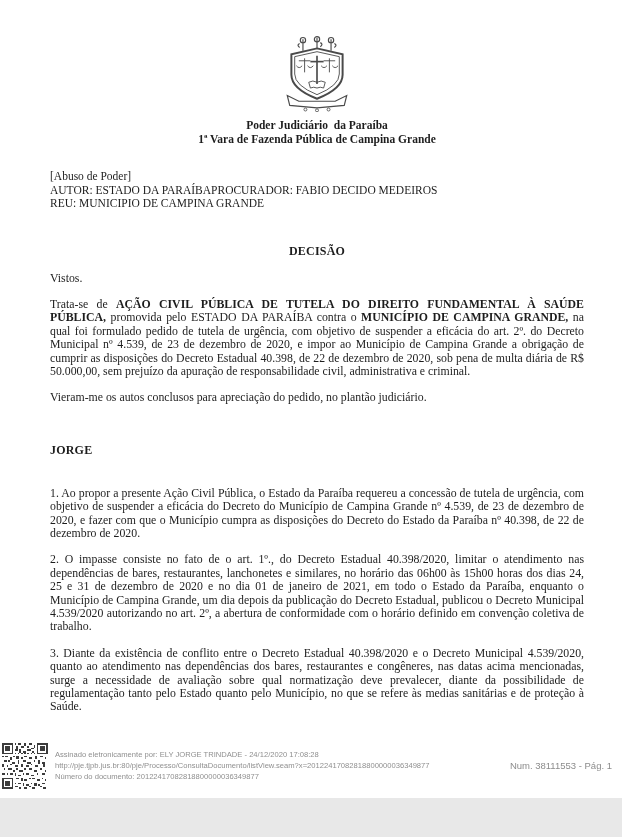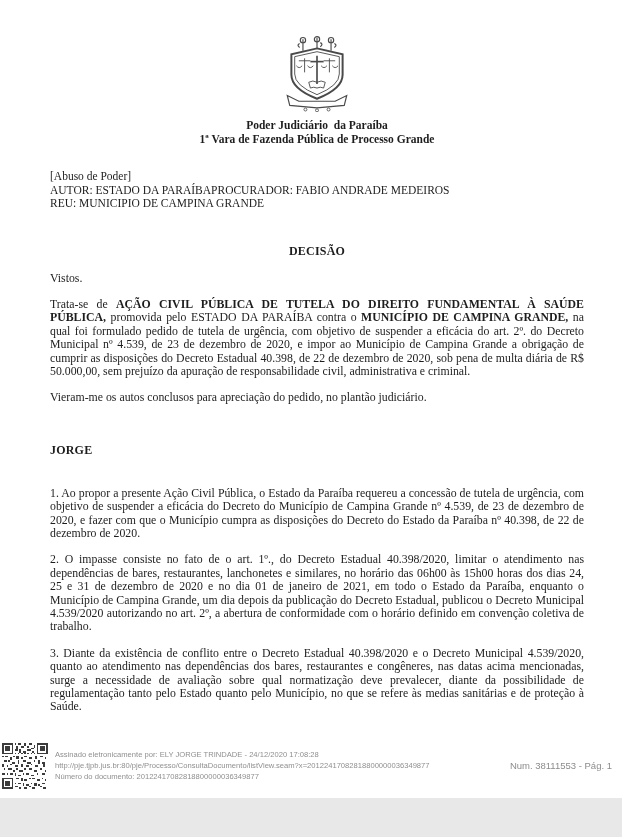--- a/index.html
+++ b/index.html
@@ -100,25 +100,25 @@
         <path d="M14 72 L28 79 L72 79 L86 72 L83 84 L50 87 L17 84 Z" fill="#ffffff" stroke-width="1.4"></path>
 
         <circle cx="36" cy="89" r="1.8" stroke-width="1"></circle>
         <circle cx="50" cy="90" r="1.8" stroke-width="1"></circle>
         <circle cx="64" cy="89" r="1.8" stroke-width="1"></circle>
       </g>
     </svg>
   </div>
 
   <div class="hdr">Poder Judiciário  da Paraíba</div>
-  <div class="hdr">1ª Vara de Fazenda Pública de Processo Grande</div>
+  <div class="hdr">1ª Vara de Fazenda Pública de Campina Grande</div>
 
   <div class="case-block">
     <div>[Abuso de Poder]</div>
-    <div>AUTOR: ESTADO DA PARAÍBAPROCURADOR: FABIO ANDRADE MEDEIROS</div>
+    <div>AUTOR: ESTADO DA PARAÍBAPROCURADOR: FABIO DECIDO MEDEIROS</div>
     <div>REU: MUNICIPIO DE CAMPINA GRANDE</div>
   </div>
 
   <div class="title-center">DECISÃO</div>
 
   <div class="vistos">Vistos.</div>
 
   <p class="para"><span>Trata-se de </span><span class="b">AÇÃO CIVIL PÚBLICA DE TUTELA DO DIREITO FUNDAMENTAL À SAÚDE PÚBLICA,</span><span> promovida pelo ESTADO DA PARAÍBA contra o </span><span class="b">MUNICÍPIO DE CAMPINA GRANDE,</span><span> na qual foi formulado pedido de tutela de urgência, com objetivo de suspender a eficácia do art. 2º. do Decreto Municipal nº 4.539, de 23 de dezembro de 2020, e impor ao Município de Campina Grande a obrigação de cumprir as disposições do Decreto Estadual 40.398, de 22 de dezembro de 2020, sob pena de multa diária de R$ 50.000,00, sem prejuízo da apuração de responsabilidade civil, administrativa e criminal.</span></p>
 
   <p class="para">Vieram-me os autos conclusos para apreciação do pedido, no plantão judiciário.</p>

